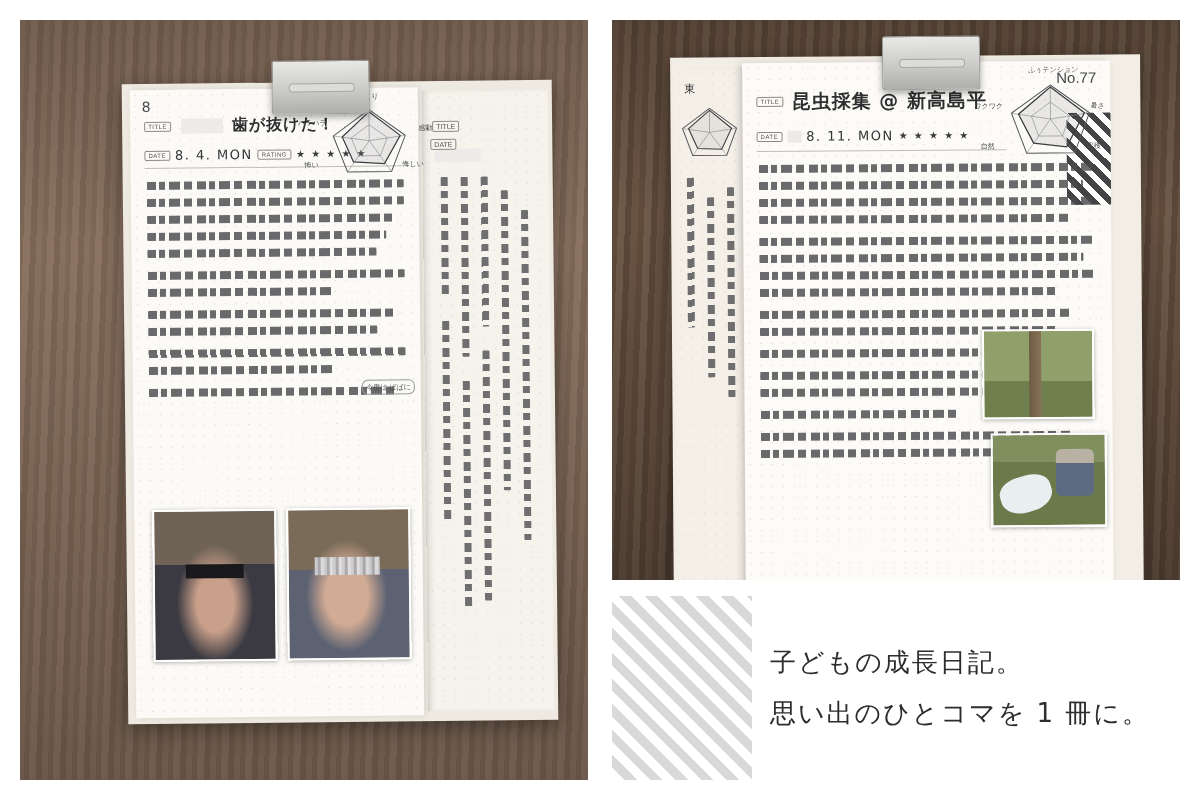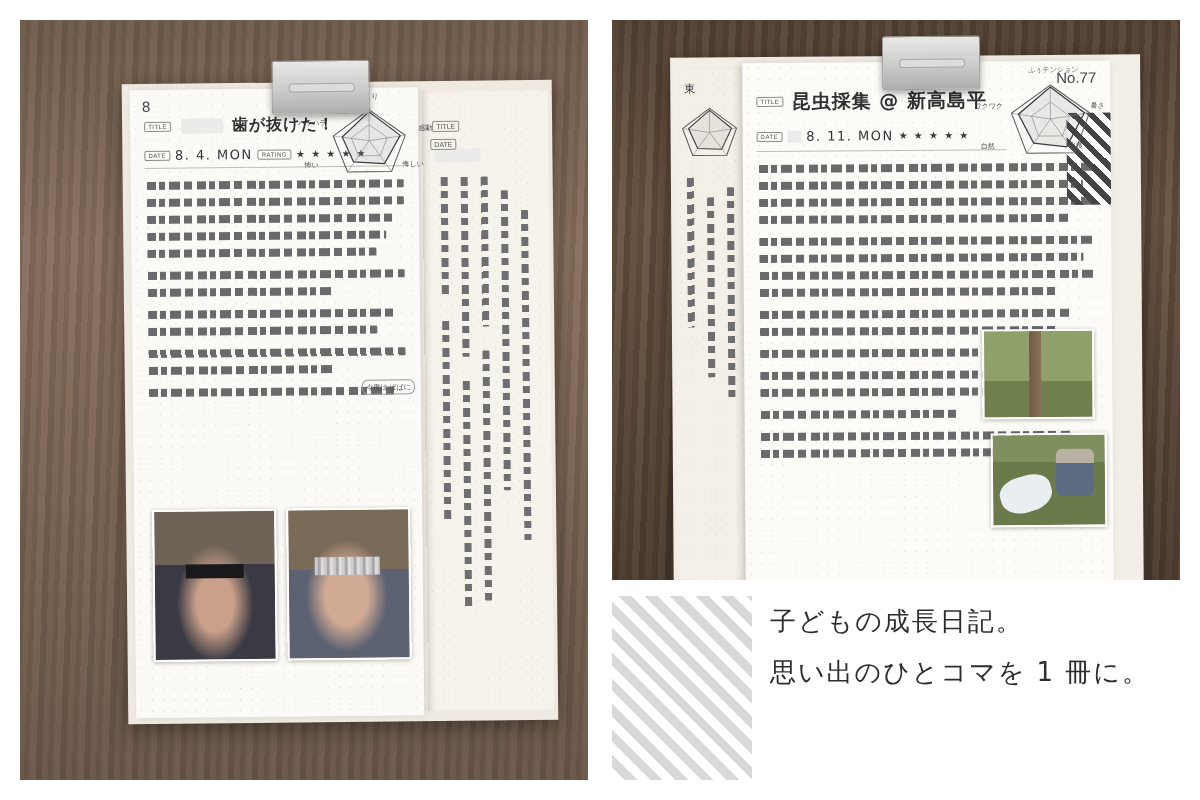--- a/index.html
+++ b/index.html
@@ -317,21 +317,21 @@
 
   
   .caption-panel {
     position: absolute;
     left: 612px;
     top: 596px;
     width: 568px;
     height: 184px;
     background: #ffffff;
     display: flex;
-    align-items: flex-start;
+    align-items: center;
   }
   .stripes {
     width: 140px;
     height: 184px;
     background: repeating-linear-gradient(45deg,
       #ffffff 0 9px,
       #d9d9d9 9px 18px);
     flex: 0 0 140px;
   }
   .caption-text {
@@ -525,21 +525,21 @@
             <polygon points="46,25 65,39 58,59 34,59 27,39" fill="none" stroke="#8b8b90" stroke-width="0.6"></polygon>
             <line x1="46" y1="42" x2="46" y2="8" stroke="#8b8b90" stroke-width="0.6"></line>
             <line x1="46" y1="42" x2="85" y2="36" stroke="#8b8b90" stroke-width="0.6"></line>
             <line x1="46" y1="42" x2="70" y2="76" stroke="#8b8b90" stroke-width="0.6"></line>
             <line x1="46" y1="42" x2="22" y2="76" stroke="#8b8b90" stroke-width="0.6"></line>
             <line x1="46" y1="42" x2="7" y2="36" stroke="#8b8b90" stroke-width="0.6"></line>
             <polygon points="46,10 80,36 62,70 29,66 14,37" fill="rgba(70,70,80,0.10)" stroke="#3d3d42" stroke-width="1.3"></polygon>
           </svg>
           <span class="radar-lbl" style="left:24px; top:-12px;">ふぅテンション</span>
           <span class="radar-lbl" style="left:86px; top:24px;">暑さ</span>
-          <span class="radar-lbl" style="left:64px; top:64px;">収穫</span>
+          <span class="radar-lbl" style="left:82px; top:64px;">収穫</span>
           <span class="radar-lbl" style="left:-24px; top:64px;">自然</span>
           <span class="radar-lbl" style="left:-30px; top:24px;">ワクワク</span>
         </div>
 
         <div class="hw-body" style="top:102px; right:14px;">
           <div class="para">
             <div class="hw-line s2"></div>
             <div class="hw-line s1"></div>
             <div class="hw-line s2"></div>
             <div class="hw-line s3"></div>

